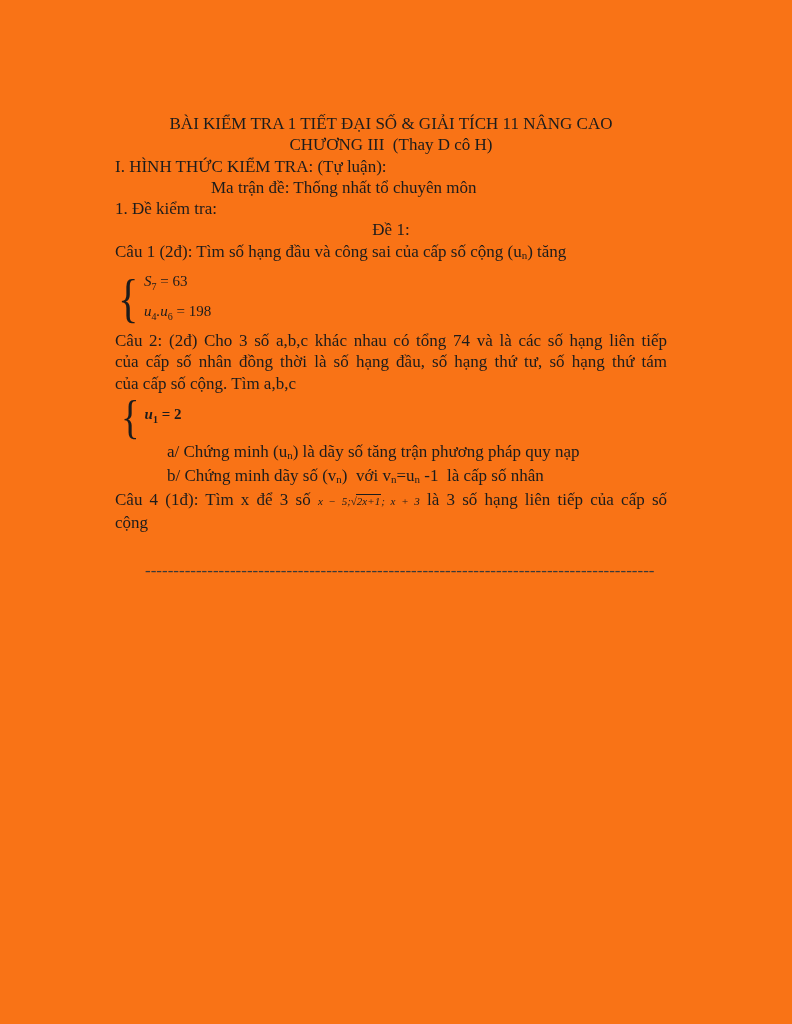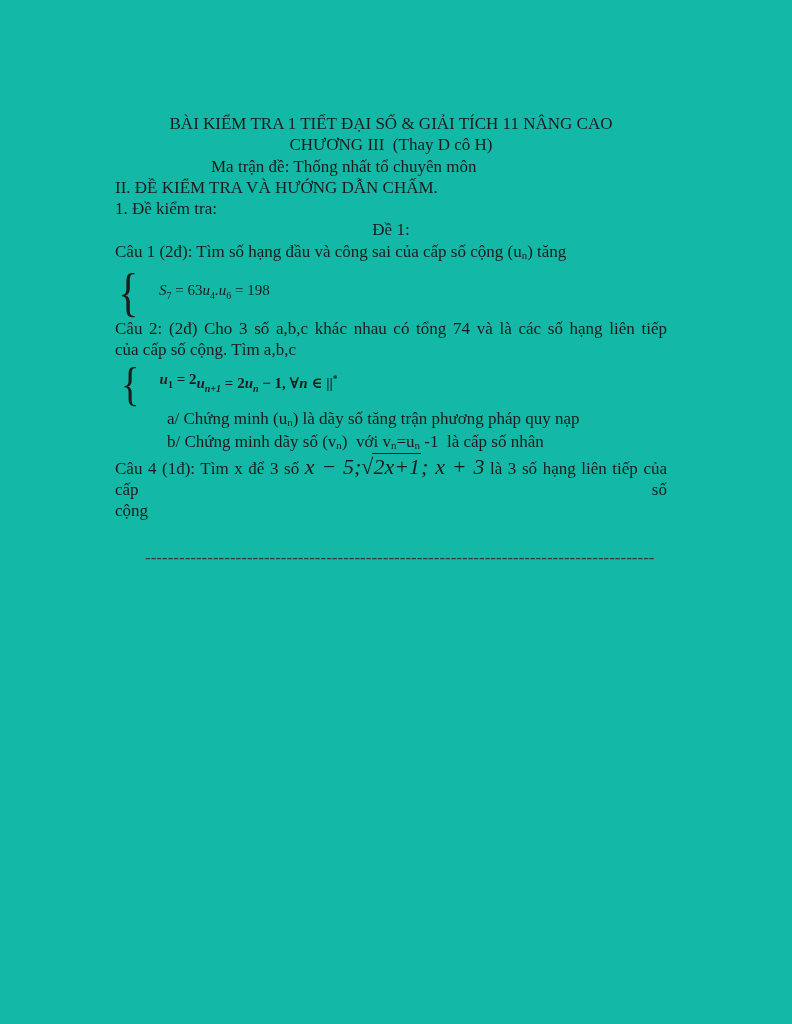--- a/index.html
+++ b/index.html
@@ -4,21 +4,21 @@
 <style>
   html, body {
     margin: 0;
     padding: 0;
     background: #ffffff;
   }
   .page {
     position: relative;
     width: 792px;
     height: 1024px;
-    background: #14b8a6;
+    background: #f97316;
     box-sizing: border-box;
     padding: 113px 125px 4px 115px;
     font-family: "Liberation Serif", "DejaVu Serif", serif;
     color: #1c1c1c;
     overflow: hidden;
   }
   .l {
     font-size: 17px;
     line-height: 21.3px;
   }
@@ -48,23 +48,23 @@
     transform-origin: left center;
   }
   .brace-sm {
     font-size: 47px;
     line-height: 0.92;
     transform: scaleX(0.82);
     transform-origin: left center;
   }
   .sys-lines {
     display: flex;
-    flex-direction: row;
+    flex-direction: column;
     justify-content: flex-start;
-    margin-left: 16px;
+    margin-left: 1px;
   }
   .sys-line {
     font-size: 15px;
     line-height: 24px;
     white-space: nowrap;
   }
   .sys-line-sm {
     font-size: 15px;
     line-height: 21.5px;
     white-space: nowrap;
@@ -94,21 +94,21 @@
     align-items: center;
     margin-top: 2px;
   }
   .cau3row .sys { margin-left: 6px; }
 
   .abc-block { margin-top: 3px; }
 
   
   .math {
     font-style: italic;
-    font-size: 22px;
+    font-size: 11px;
   }
   .rad {
     font-style: normal;
     margin-right: -1px;
   }
   .radicand {
     border-top: 1.4px solid #1c1c1c;
     padding: 0 1px;
   }
 
@@ -122,44 +122,44 @@
     overflow: hidden;
   }
 </style>
 </head>
 <body>
 
 <div class="page">
 
   <div class="l center">BÀI KIỂM TRA 1 TIẾT ĐẠI SỐ &amp; GIẢI TÍCH 11 NÂNG CAO</div>
   <div class="l center">CHƯƠNG III&nbsp; (Thay D cô H)</div>
+  <div class="l">I. HÌNH THỨC KIỂM TRA: (Tự luận):</div>
   <div class="l indent-matran">Ma trận đề: Thống nhất tổ chuyên môn</div>
-  <div class="l">II. ĐỀ KIỂM TRA VÀ HƯỚNG DẪN CHẤM.</div>
   <div class="l">1. Đề kiểm tra:</div>
   <div class="l center">Đề 1:</div>
 
   <div class="l"><span>Câu 1 (2đ): Tìm số hạng đầu và công sai của cấp số cộng (u</span><span class="tsb">n</span><span>) tăng</span></div>
 
   <div class="sys sys1">
     <span class="brace">{</span>
     <div class="sys-lines">
       <div class="sys-line"><span class="v">S</span><span class="sb">7</span><span> = 63</span></div>
       <div class="sys-line"><span class="v">u</span><span class="sb">4</span><span class="v">.u</span><span class="sb">6</span><span> = 198</span></div>
     </div>
   </div>
 
   <div class="l jl">Câu 2: (2đ) Cho 3 số a,b,c khác nhau có tổng 74 và là các số hạng liên tiếp</div>
+  <div class="l jl">của cấp số nhân đồng thời là số hạng đầu, số hạng thứ tư, số hạng thứ tám</div>
   <div class="l">của cấp số cộng. Tìm a,b,c</div>
 
   <div class="cau3row">
     <div class="sys">
       <span class="brace-sm">{</span>
       <div class="sys-lines">
         <div class="sys-line-sm"><span class="v">u</span><span class="sb">1</span><span> = 2</span></div>
-        <div class="sys-line-sm"><span class="v">u</span><span class="sb it">n+1</span><span> = 2</span><span class="v">u</span><span class="sb it">n</span><span> − 1, ∀</span><span class="v">n</span><span> ∈ ||</span><span class="sup">*</span></div>
       </div>
     </div>
   </div>
 
   <div class="abc-block">
     <div class="l-s indent-abc"><span>a/ Chứng minh (u</span><span class="tsb">n</span><span>) là dãy số tăng trận phương pháp quy nạp</span></div>
     <div class="l-s indent-abc"><span>b/ Chứng minh dãy số (v</span><span class="tsb">n</span><span>)&nbsp; với v</span><span class="tsb">n</span><span>=u</span><span class="tsb">n</span><span> -1&nbsp; là cấp số nhân</span></div>
   </div>
 
   <div class="l jl"><span>Câu 4 (1đ): Tìm x để 3 số </span><span class="math"><span>x − 5;</span><span class="rad">√</span><span class="radicand">2x+1</span><span>; x + 3</span></span><span> là 3 số hạng liên tiếp của cấp số</span></div>

